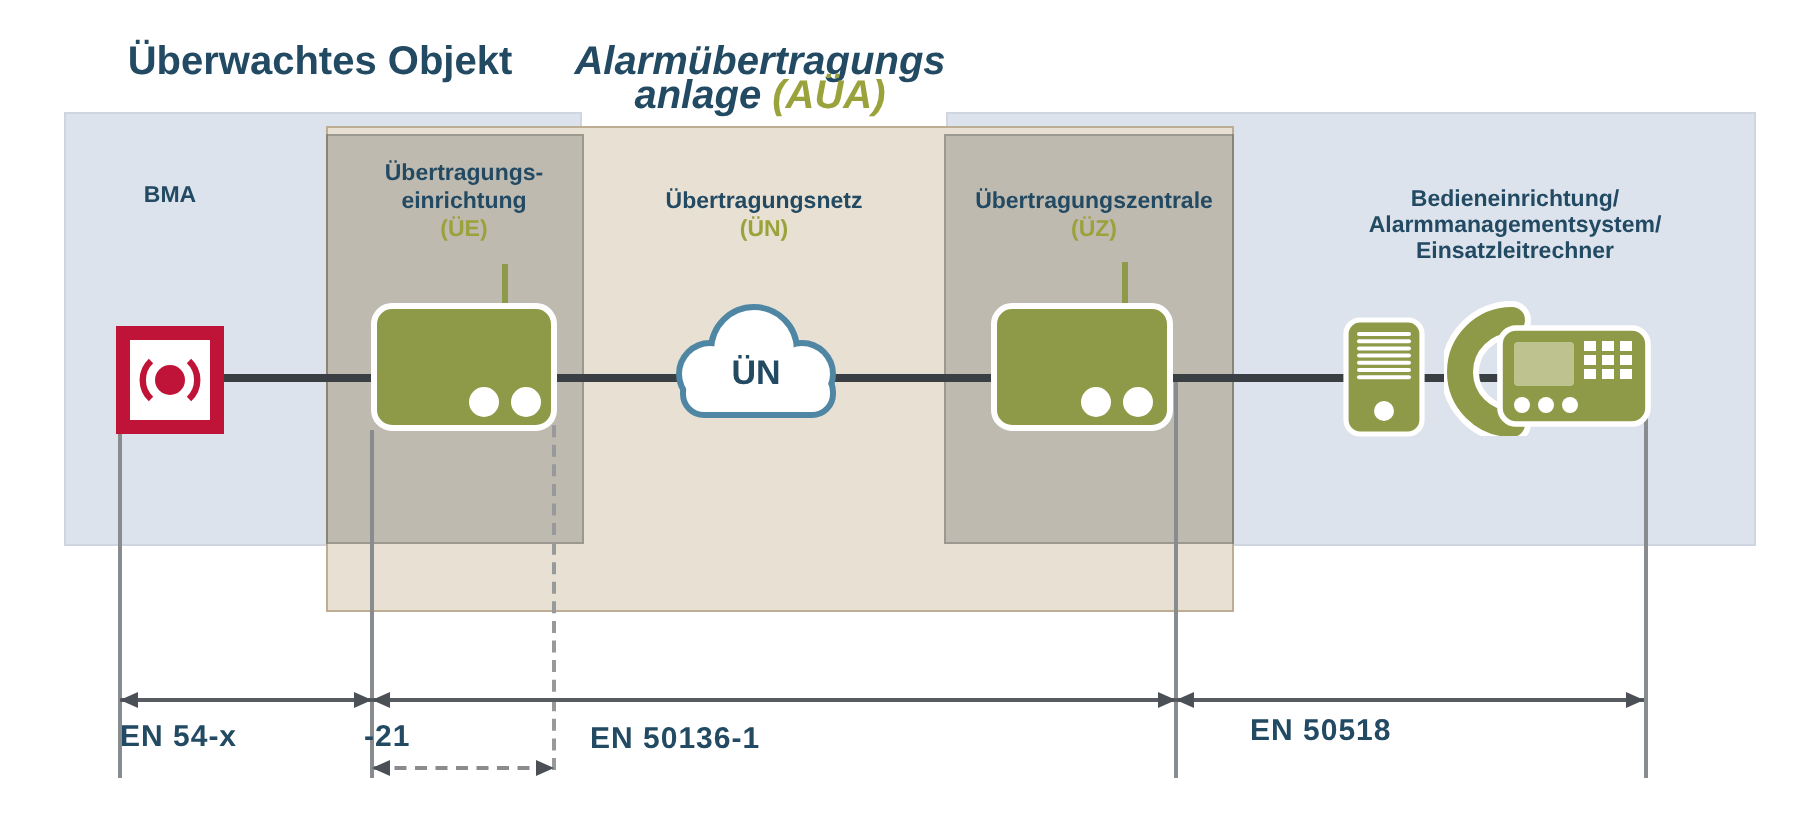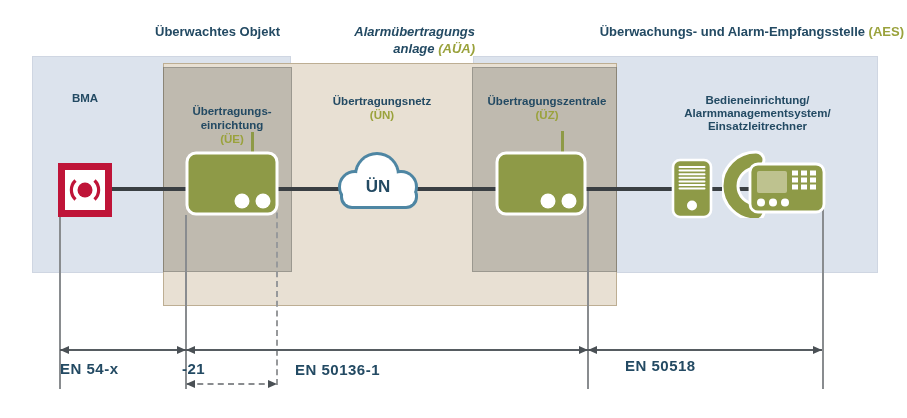--- a/index.html
+++ b/index.html
@@ -5,21 +5,21 @@
   html,body{margin:0;padding:0;background:#fff;}
   .stage{
     position:relative;width:907px;height:418px;background:#fff;overflow:hidden;
     font-family:"Liberation Sans", sans-serif;font-weight:bold;color:#234a63;
   }
   .panel{position:absolute;box-sizing:border-box;}
   .panel-blue{background:#dce3ed;border:1px solid #cfd6e2;}
   .panel-tan{background:#e8e0d3;border:1px solid #bdae93;}
   .panel-gray{background:rgba(106,106,100,0.32);border:1px solid rgba(110,110,105,0.45);}
   .lbl{position:absolute;text-align:center;line-height:14px;font-size:11.5px;z-index:6;}
-  .hdr{position:absolute;text-align:right;font-size:13px;line-height:17px;z-index:6;}
+  .hdr{position:absolute;text-align:center;font-size:20px;line-height:17px;z-index:6;}
   .olive-txt{color:#9aa23c;}
   .std{position:absolute;text-align:left;font-size:15px;letter-spacing:0.5px;z-index:6;}
   .connector{position:absolute;background:#3a3f43;z-index:3;}
   .antenna{position:absolute;background:#8e9a47;z-index:3;}
   .icon{position:absolute;z-index:5;}
   .guide{position:absolute;width:2px;background:#898c8f;z-index:2;}
   .guide-dashed{position:absolute;width:0;border-left:2px dashed #97999b;z-index:2;}
   .dim{position:absolute;height:0;border-top:2px solid #565c61;z-index:4;}
   .dim-dashed{position:absolute;height:0;border-top:2px dashed #898c8f;z-index:4;}
   .tri{position:absolute;width:0;height:0;border-style:solid;z-index:4;}
@@ -38,27 +38,23 @@
   <div class="panel panel-gray" style="left:472px;top:67px;width:145px;height:205px;"></div>
 
   <div class="hdr" style="left:40px;width:240px;top:23px;">
     <span>Überwachtes Objekt</span>
   </div>
   <div class="hdr" style="left:285px;width:190px;top:23px;font-style:italic;">
     <span>Alarmübertragungs</span><br>
     <span>anlage</span>
     <span class="olive-txt">(AÜA)</span>
   </div>
-  <div class="hdr" style="left:454px;width:450px;top:23px;">
-    <span>Überwachungs- und Alarm-Empfangsstelle</span>
-    <span class="olive-txt">(AES)</span>
-  </div>
 
   <div class="lbl" style="left:50px;width:70px;top:91px;">BMA</div>
-  <div class="lbl" style="left:164px;width:136px;top:104px;">
+  <div class="lbl" style="left:164px;width:136px;top:80px;">
     <span>Übertragungs-</span><br>
     <span>einrichtung</span><br>
     <span class="olive-txt">(ÜE)</span>
   </div>
   <div class="lbl" style="left:292px;width:180px;top:94px;">
     <span>Übertragungsnetz</span><br>
     <span class="olive-txt">(ÜN)</span>
   </div>
   <div class="lbl" style="left:472px;width:150px;top:94px;">
     <span>Übertragungszentrale</span><br>

